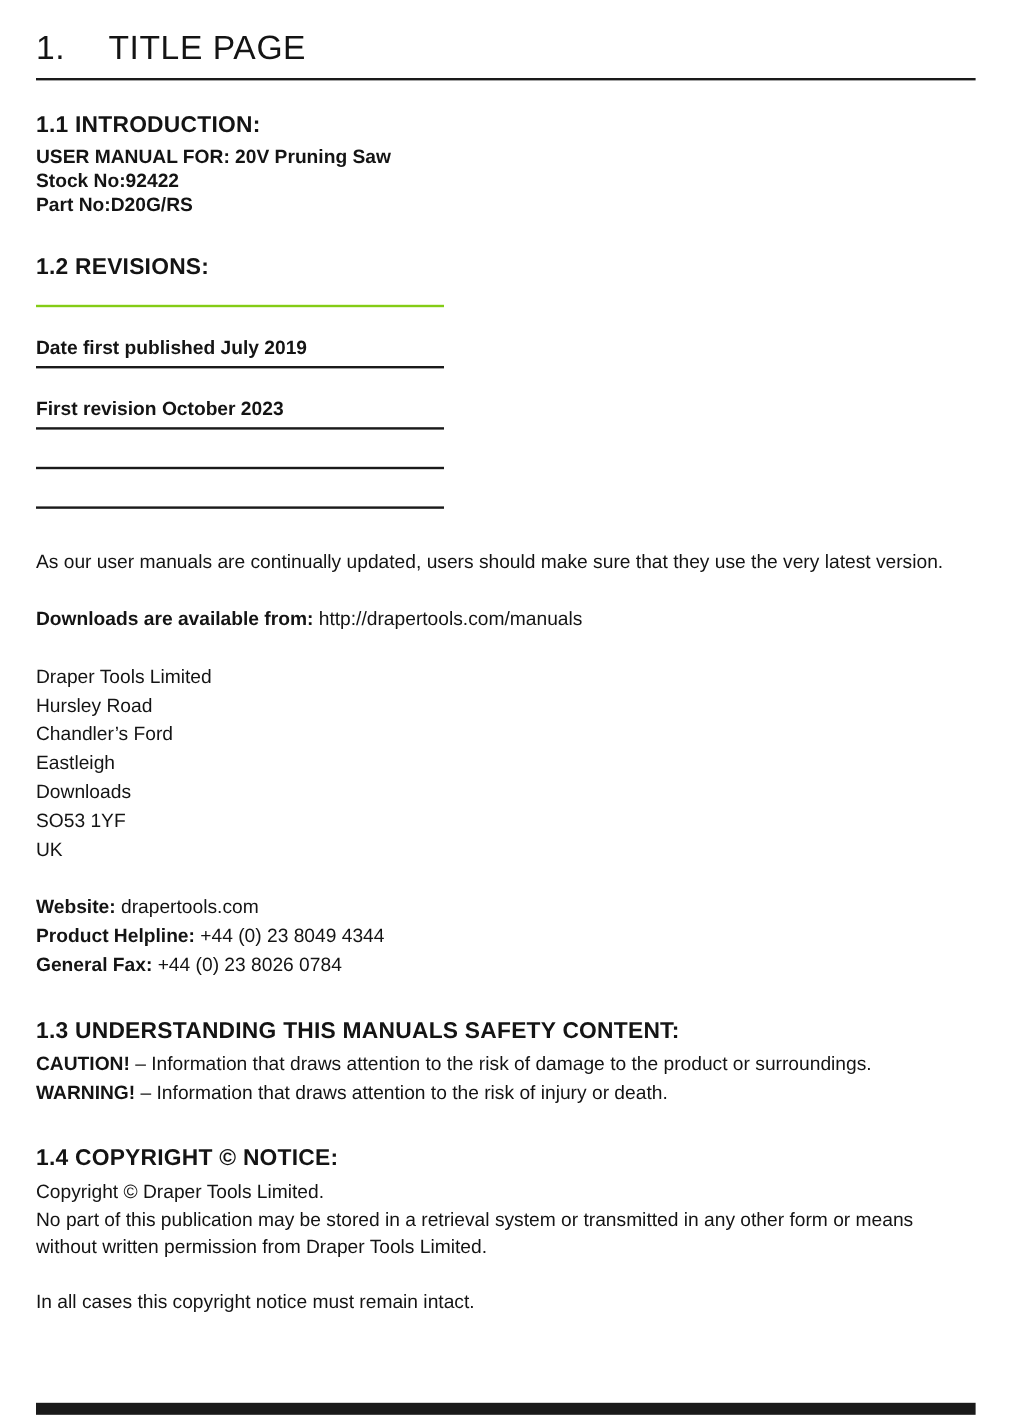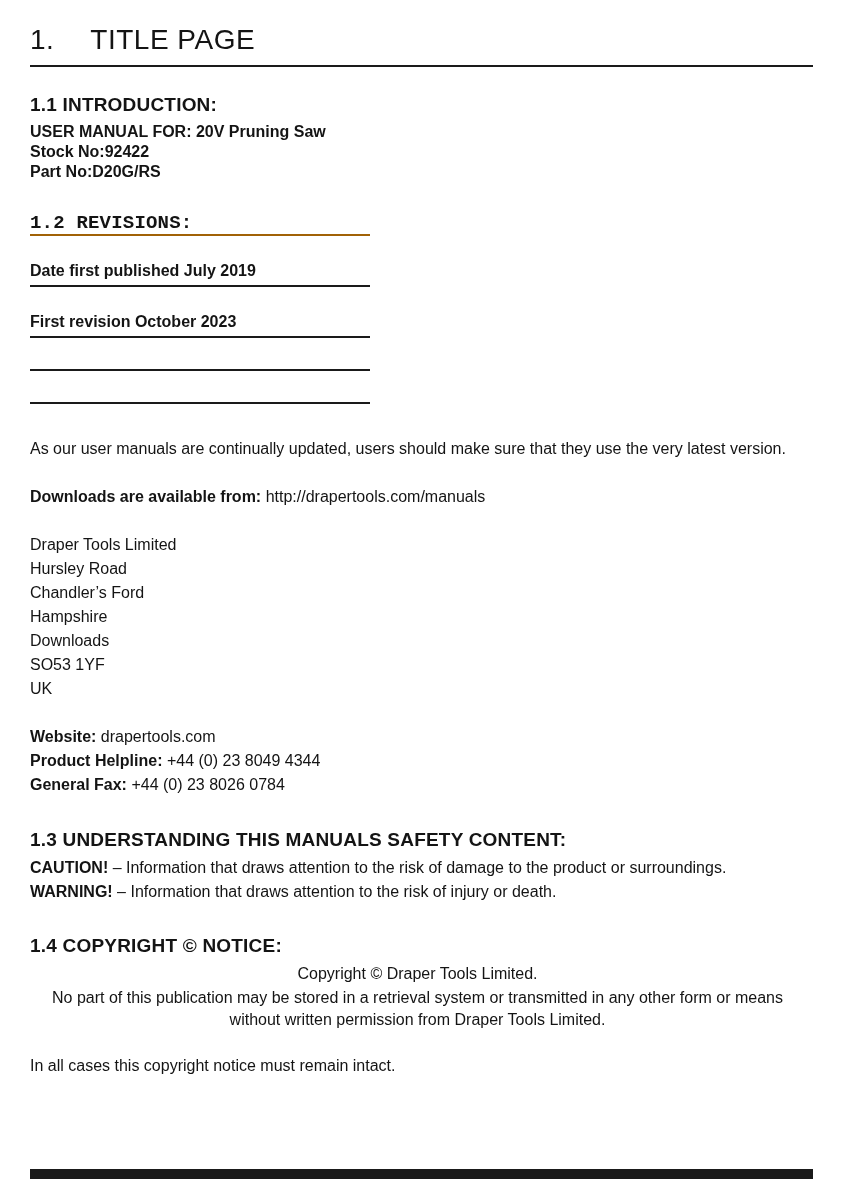--- a/index.html
+++ b/index.html
@@ -31,23 +31,22 @@
   .sec-revisions .h2 { margin-top: 30px; }
   .sec-safety .h2 { margin-top: 32px; }
   .sec-copyright .h2 { margin-top: 32px; }
   
   .intro-lines { margin-top: 6px; }
   .intro-lines div {
     font-weight: 700; font-size: 16px; line-height: 20px;
   }
   
   .rev-head {
-    width: 340px; padding-bottom: 0;
-    border-bottom: 2px solid #a16207;
-    font-family: Liberation Mono, monospace;
+    width: 340px; padding-bottom: 20px;
+    border-bottom: 2px solid #84cc16;
   }
   .rev-row {
     width: 340px;
     border-bottom: 2px solid #1a1a1a;
     font-weight: 700; font-size: 16px;
     padding: 26px 0 5px 0;
     min-height: 30px;
   }
   .rev-row.empty { min-height: 29px; }
   
@@ -57,21 +56,21 @@
   }
   .mt-lg { margin-top: 34px; }
   .mt-md { margin-top: 27px; }
   .address-block { margin-top: 26px; }
   .address-block div { font-size: 16px; line-height: 24px; }
   .contact-block { margin-top: 24px; }
   .contact-block p { font-size: 16px; line-height: 24px; }
   .safety-lines { margin-top: 6px; }
   .safety-lines p { font-size: 16px; line-height: 22px; max-width: 780px; }
   .safety-lines p + p { margin-top: 2px; }
-  .copy-lines { margin-top: 6px; text-align: center; }
+  .copy-lines { margin-top: 6px; }
   .copy-lines p { font-size: 16px; line-height: 22px; max-width: 775px; }
   .copy-lines p + p { margin-top: 2px; }
   .final-line { margin-top: 26px; font-size: 16px; }
   strong { font-weight: 700; }
   
   .footer-bar {
     position: absolute;
     left: 30px; right: 30px; bottom: 11px;
     height: 10px;
     background: #1a1a1a;
@@ -107,21 +106,21 @@
   <p class="para mt-lg">As our user manuals are continually updated, users should make sure that they use the very latest version.</p>
 
   <p class="para mt-md">
     <strong>Downloads are available from:</strong><span> http://drapertools.com/manuals</span>
   </p>
 
   <div class="address-block">
     <div>Draper Tools Limited</div>
     <div>Hursley Road</div>
     <div>Chandler’s Ford</div>
-    <div>Hampshire</div>
+    <div>Eastleigh</div>
     <div>Downloads</div>
     <div>SO53 1YF</div>
     <div>UK</div>
   </div>
 
   <div class="contact-block">
     <p>
       <strong>Website:</strong><span> drapertools.com</span>
     </p>
     <p>

